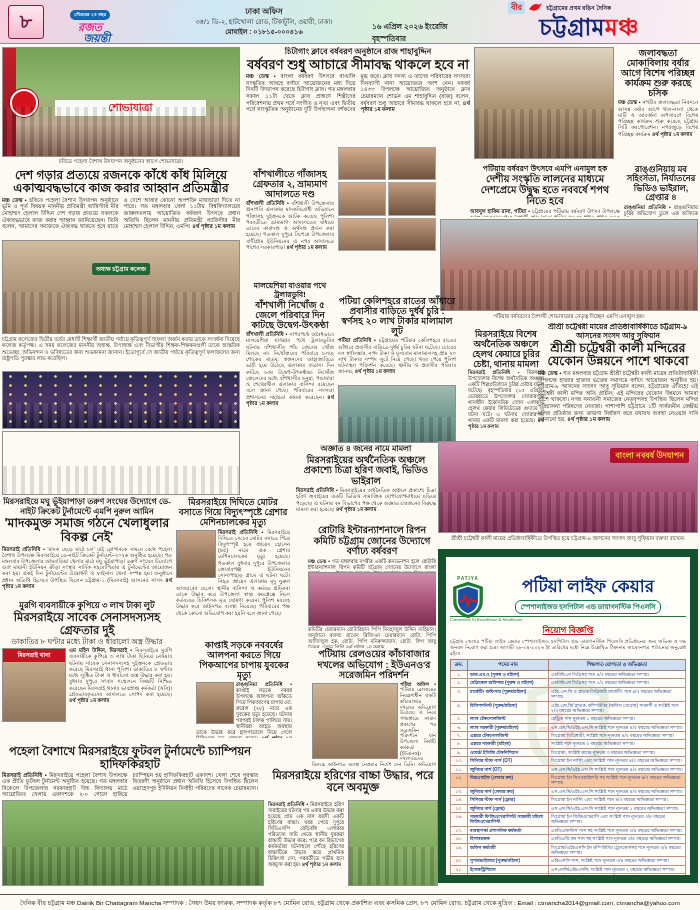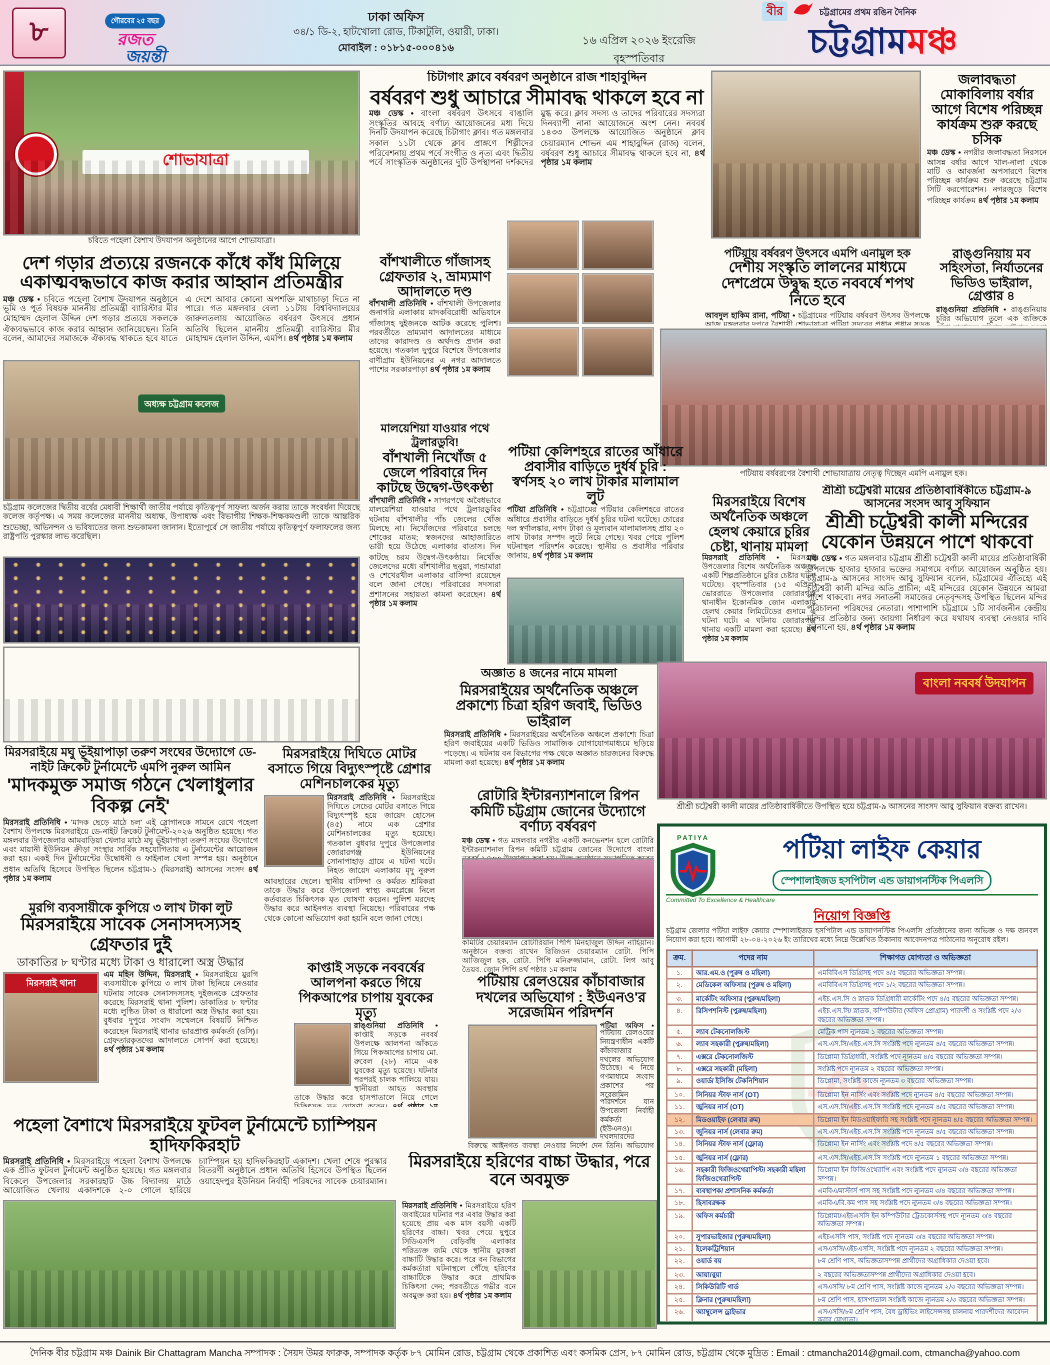--- a/index.html
+++ b/index.html
@@ -9,21 +9,21 @@
   #hdr{left:0;top:0;width:700px;height:44px;background:linear-gradient(100deg,#f7cfdd 0%,#cfe7f5 30%,#d9f0dc 55%,#f3e3ee 80%,#fbeef3 100%);border-bottom:1px solid #8b8b9a;}
   .pageno{left:8px;top:5px;width:36px;height:34px;background:linear-gradient(180deg,#fde7ef,#f5bccd);border:1.5px solid #8b1538;border-radius:3px;color:#7b1030;font-size:19px;font-weight:bold;text-align:center;line-height:32px;}
   .jubilee{left:52px;top:2px;width:76px;height:40px;text-align:center;}
   .jb-ribbon{display:inline-block;background:#1266b3;color:#fff;font-size:4.6px;font-weight:bold;padding:1px 4px;border-radius:5px;}
   .jb-1{color:#e31c8f;font-size:11px;font-weight:900;font-style:italic;line-height:1;margin-top:2px;}
   .jb-2{color:#0f55a8;font-size:11px;font-weight:900;font-style:italic;line-height:1;margin-left:14px;}
   .office{left:158px;top:5px;width:212px;height:36px;text-align:center;color:#201a1a;}
   .office .o1{font-size:8px;font-weight:bold;}
   .office .o2{font-size:6.6px;line-height:1.25;}
   .office .o3{font-size:6.6px;font-weight:bold;}
-  .dateline{left:372px;top:21px;width:108px;font-size:7.3px;font-weight:normal;color:#222;text-align:center;}
+  .dateline{left:372px;top:21px;width:108px;font-size:7.3px;font-weight:bold;color:#222;text-align:left;}
   .masthead{left:482px;top:1px;width:214px;height:42px;text-align:center;}
   .mh-top{display:flex;align-items:center;justify-content:flex-start;gap:3px;height:13px;}
   .mh-pre{background:#bfe0f2;color:#d5131f;font-size:8px;font-weight:900;padding:0 3px;border-radius:2px;margin-left:26px;}
   .mh-tag{font-size:5.8px;font-weight:bold;color:#23233a;}
   .mh-title{font-size:23px;font-weight:900;line-height:26px;letter-spacing:.5px;}
   .mh-main{color:#15246b;text-shadow:1px 1px 0 #cdd6ee;}
   .mh-acc{color:#e8141e;text-shadow:1px 1px 0 #f3c5c7;}
   
   .photo{border:1px solid #8f8f8f;overflow:hidden;}
   .photo::after{content:"";position:absolute;inset:55% 0 0 0;background:repeating-linear-gradient(90deg,rgba(0,0,0,.12) 0 4px,rgba(255,255,255,.07) 4px 9px);}
@@ -56,21 +56,21 @@
   .kick{font-weight:bold;text-align:center;font-size:8px;line-height:1.2;margin:0;}
   .hl1{font-weight:900;text-align:center;line-height:1.12;margin:1px 0;}
   .sub{font-weight:normal;text-align:center;font-size:7.5px;line-height:1.15;margin:0;}
   .bd{font-size:5.5px;line-height:1.2;text-align:justify;margin:1px 0 0;}
   .bd2{column-count:2;column-gap:5px;}
   .byl{font-weight:bold;}
   .cont{font-weight:bold;}
   .cap{font-size:5.3px;line-height:1.2;color:#222;}
   .tc{text-align:center;}
   
-  .ad{border:2px solid #14532d;background:#fffdf7;padding:6px 4px;overflow:hidden;}
+  .ad{border:8px solid #14532d;background:#fffdf7;padding:20px 4px;overflow:hidden;}
   .ad-head{display:flex;align-items:center;gap:4px;border-bottom:1px solid #1f7a33;padding-bottom:1px;}
   .ad-logo{position:relative;width:36px;height:38px;flex:0 0 auto;}
   .ad-logo-txt{position:absolute;left:0;right:0;top:-1px;text-align:center;font-size:4.5px;font-weight:900;color:#1f7a33;letter-spacing:1px;}
   .ad-titlebox{flex:1;text-align:center;}
   .ad-title{font-size:17px;font-weight:900;color:#0c2f7a;line-height:1.05;}
   .ad-sub{display:inline-block;font-size:6.6px;font-weight:bold;color:#0b7a63;border:1px solid #0b7a63;border-radius:6px;padding:0 4px;margin-top:1px;}
   .ad-slogan{font-size:4.2px;color:#1f7a33;font-style:italic;text-align:left;}
   .ad-notice{text-align:center;color:#c40000;font-weight:900;font-size:8.5px;text-decoration:underline;margin:2px 0 1px;}
   .ad-intro{font-size:4.8px;line-height:1.25;text-align:justify;margin:0 0 2px;color:#222;}
   table.adt{width:100%;border-collapse:collapse;position:relative;z-index:1;}

